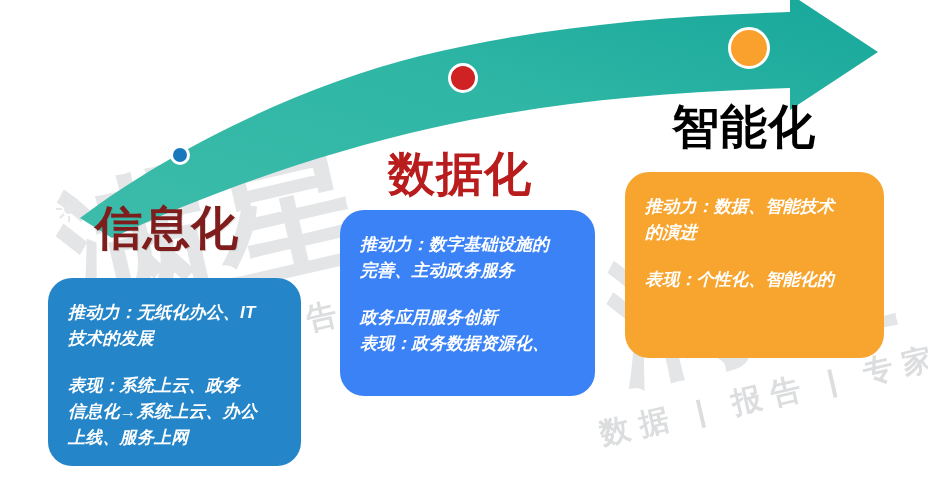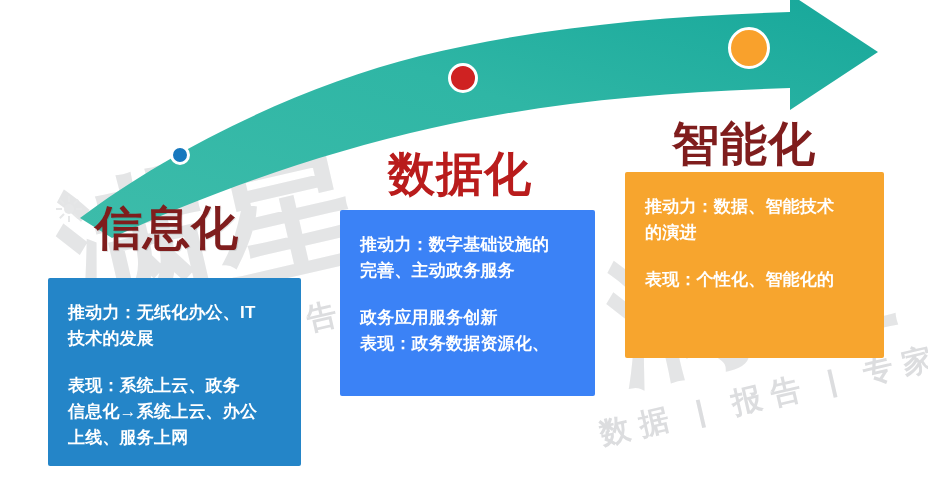--- a/index.html
+++ b/index.html
@@ -89,24 +89,25 @@
     letter-spacing: 1px;
     line-height: 1;
     white-space: nowrap;
     z-index: 4;
   }
 
   
   .card {
     position: absolute;
     box-sizing: border-box;
-    border-radius: 2px;
+    border-radius: 24px;
     color: #ffffff;
     padding: 22px 20px 20px 20px;
     z-index: 4;
+    font-style: italic;
   }
   .card-line {
     font-size: 17px;
     font-weight: 700;
     line-height: 1.55;
     letter-spacing: 0.2px;
   }
   .card-gap {
     height: 20px;
   }
@@ -188,21 +189,21 @@
   <div class="stage-title" style="left:388px; top:150px; color:#b91c1c;">数据化</div>
 
   <div class="card" style="left:340px; top:210px; width:255px; height:186px; background:#3b82f6;">
     <div class="card-line">推动力：数字基础设施的</div>
     <div class="card-line">完善、主动政务服务</div>
     <div class="card-gap"></div>
     <div class="card-line">政务应用服务创新</div>
     <div class="card-line">表现：政务数据资源化、</div>
   </div>
 
-  <div class="stage-title" style="left:672px; top:103px; color:#7f1d1d;margin-top:17px;">智能化</div>
+  <div class="stage-title" style="left:672px; top:103px; color:#000000;">智能化</div>
 
   <div class="card" style="left:625px; top:172px; width:259px; height:186px; background:#f7a52e;">
     <div class="card-line">推动力：数据、智能技术</div>
     <div class="card-line">的演进</div>
     <div class="card-gap"></div>
     <div class="card-line">表现：个性化、智能化的</div>
   </div>
 
 </div>
 

